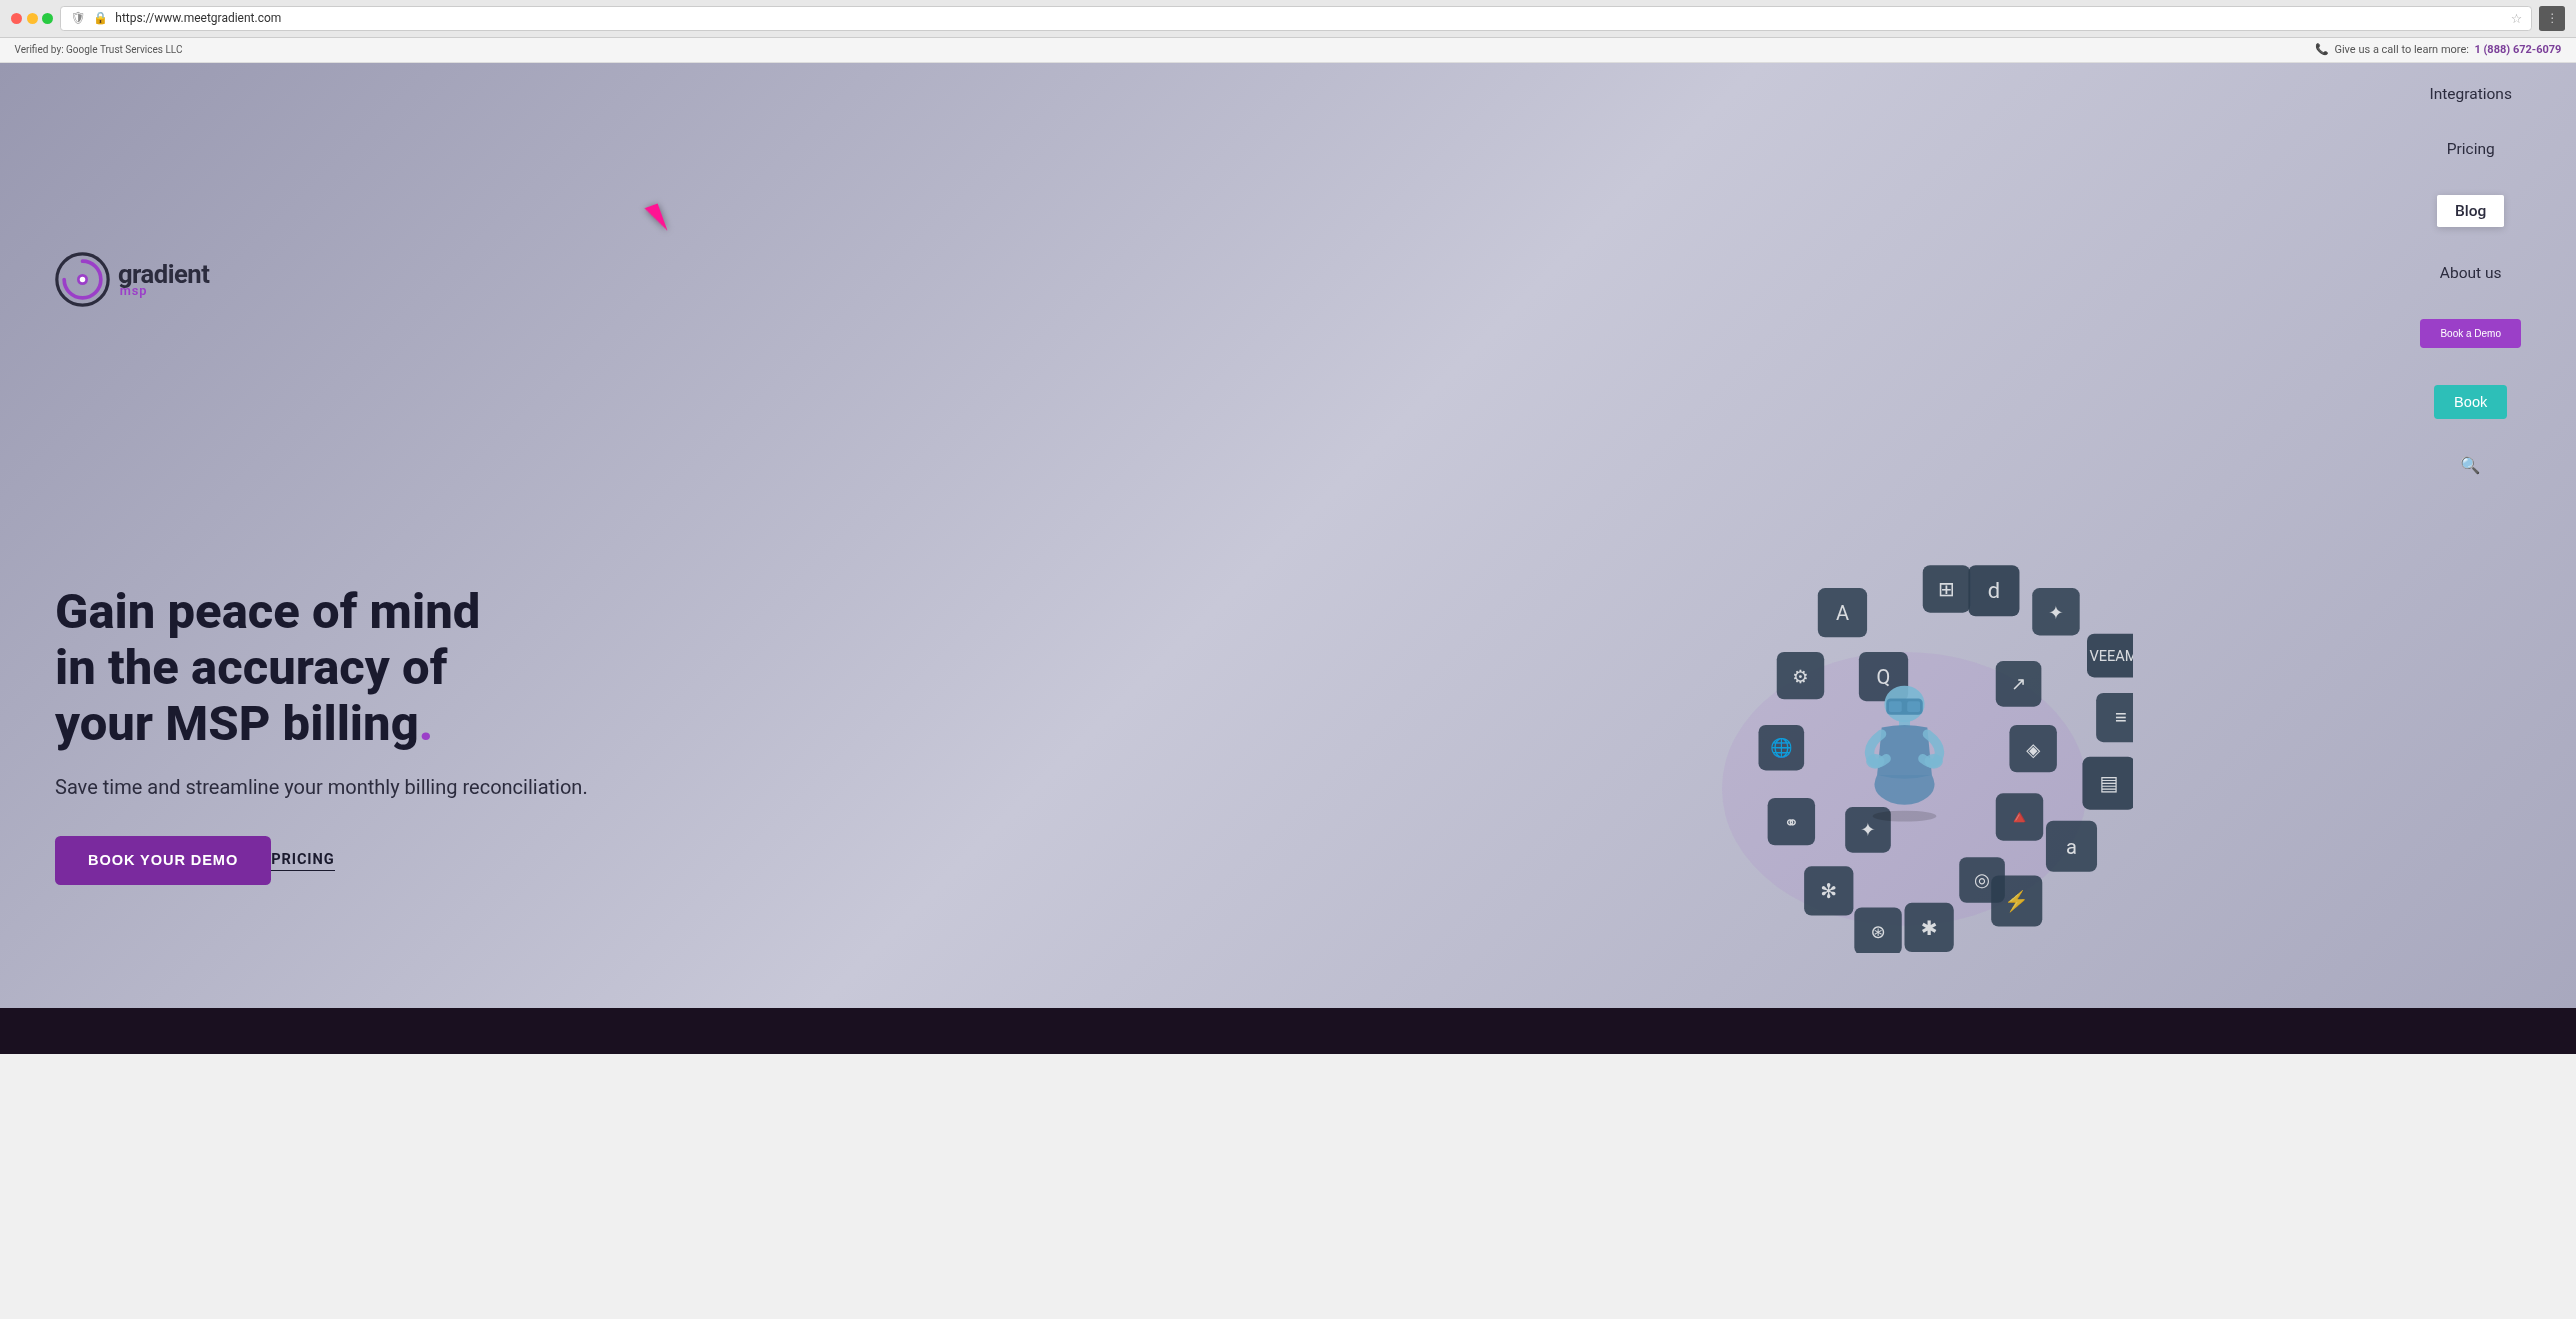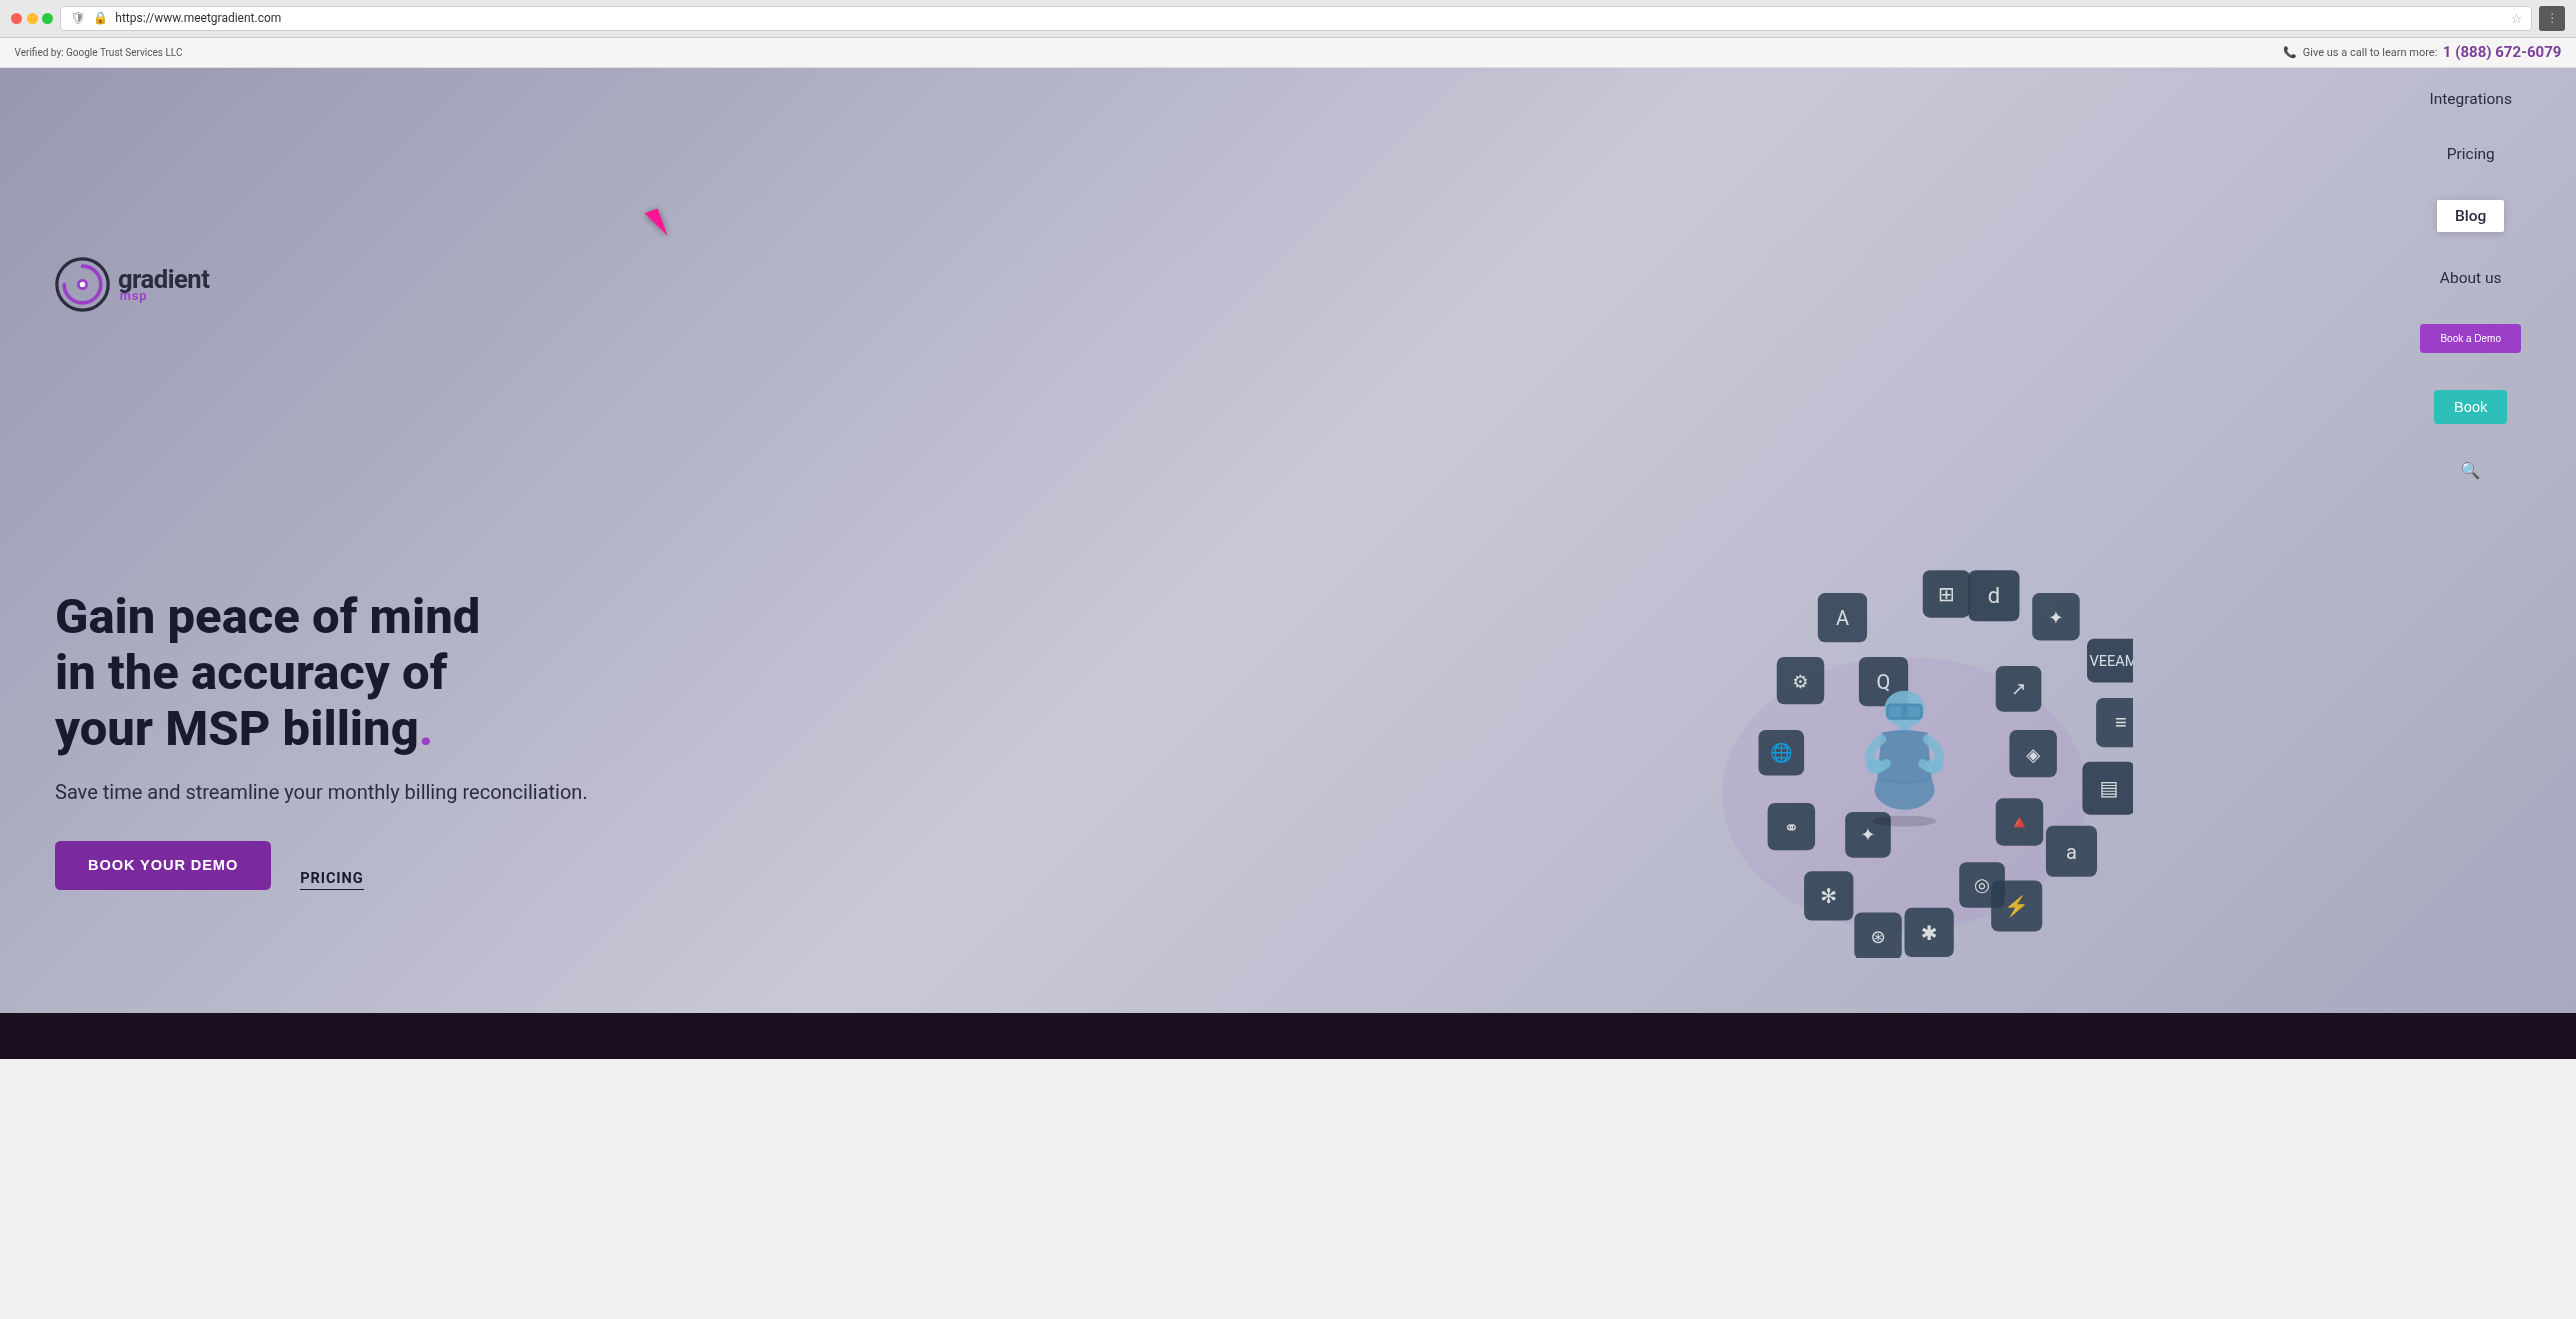--- a/index.html
+++ b/index.html
@@ -118,21 +118,21 @@
       font-size: 11px;
     }
 
     .phone-icon {
       font-size: 11px;
     }
 
     .phone-number {
       color: #7b3f99;
       font-weight: bold;
-      font-size: 15px;
+      font-size: 11px;
     }
 
     
     .website {
       background: #b8b8c8;
       background: linear-gradient(135deg, #9898b0 0%, #c8c8d8 50%, #a8a8be 100%);
       min-height: 566px;
       position: relative;
       overflow: hidden;
     }
@@ -259,22 +259,21 @@
 
     .hero-subtitle {
       font-size: 20px;
       color: #2c2c3e;
       margin-bottom: 37px;
       font-weight: 400;
     }
 
     .hero-buttons {
       display: flex;
-      align-items: flex-end;
-      gap: 29px;
+      align-items: center;
     }
 
     .btn-book-demo {
       background: #7a2a9e;
       color: white;
       padding: 16.4px 33px;
       border-radius: 5.5px;
       font-size: 14.6px;
       font-weight: 700;
       letter-spacing: 0.9px;

